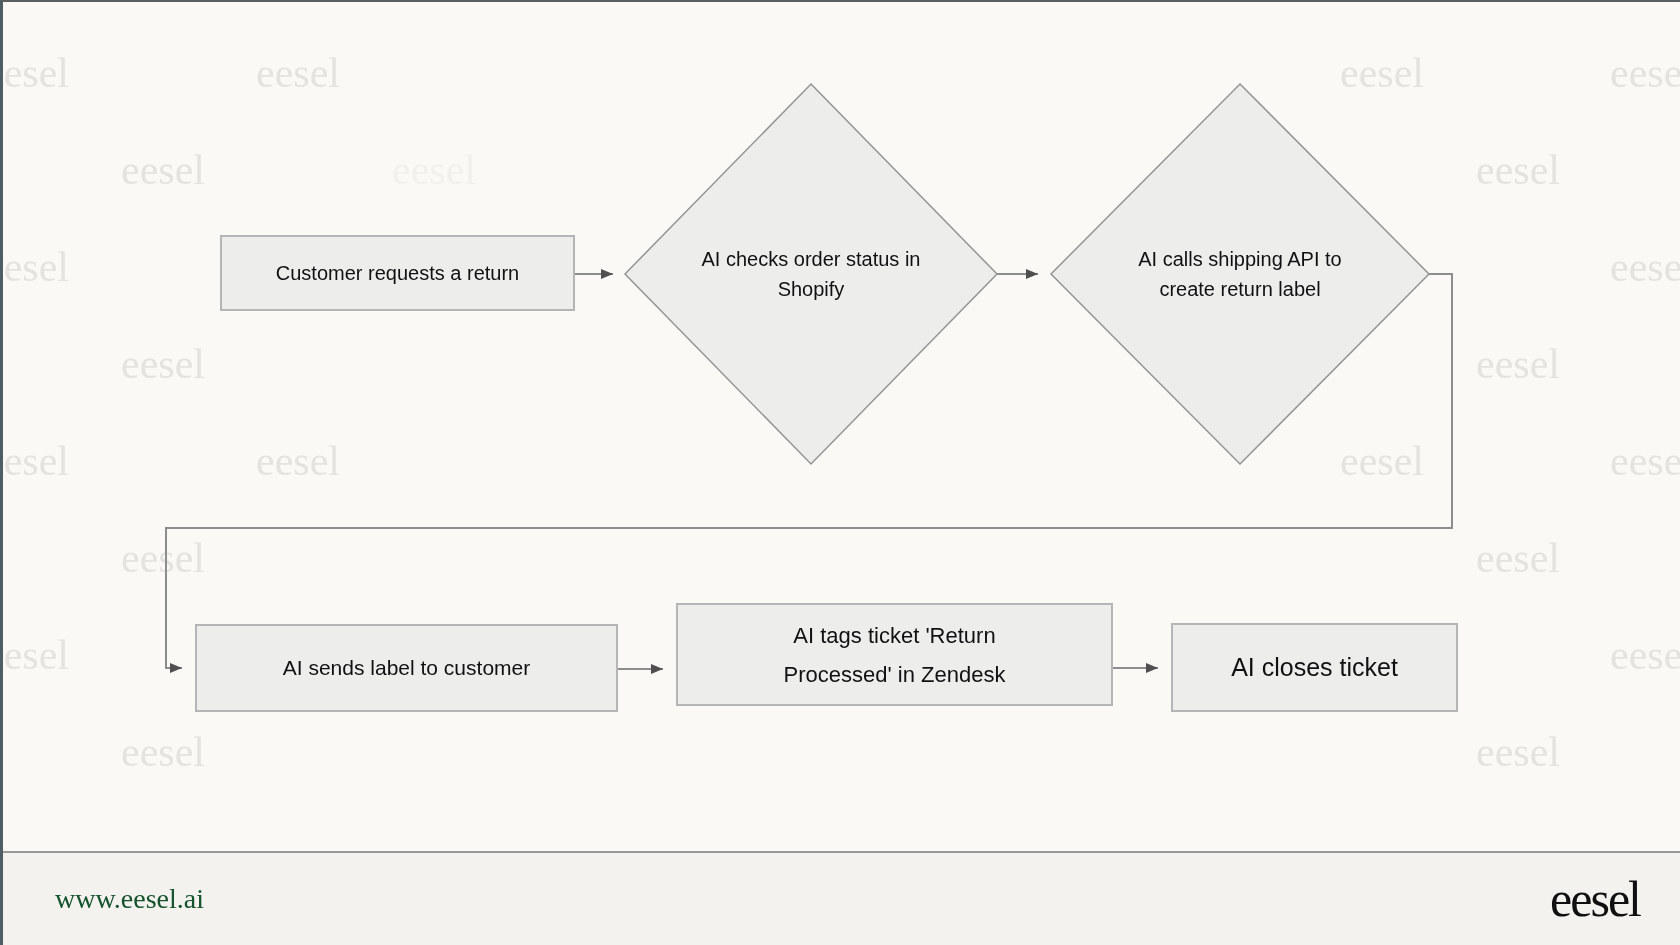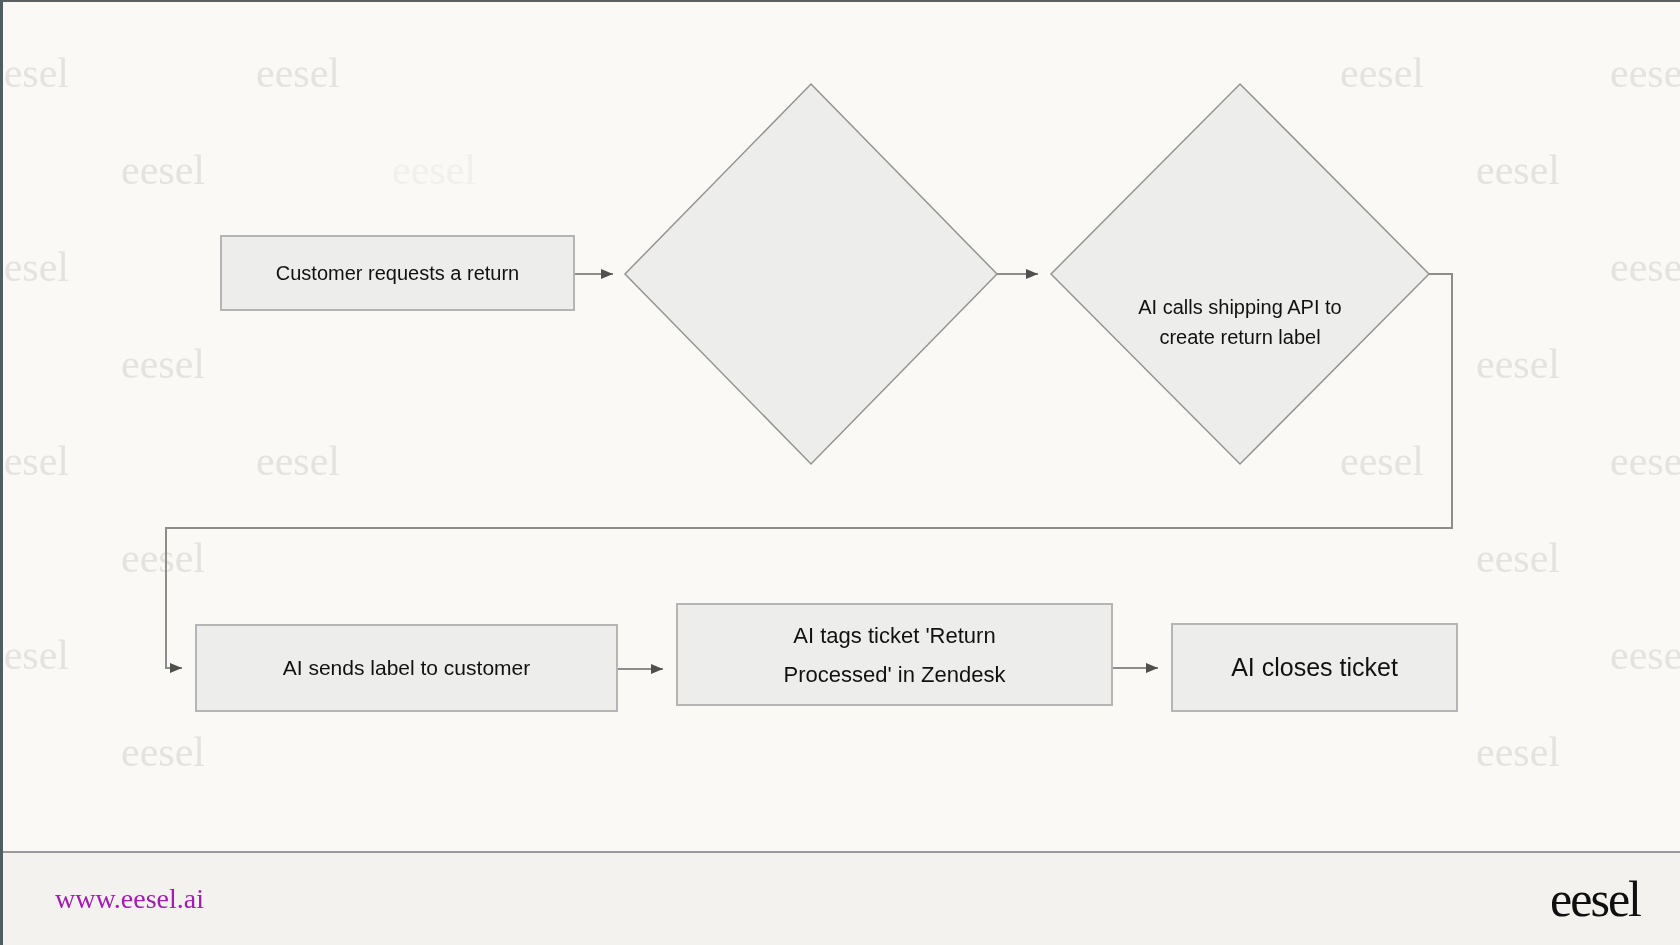--- a/index.html
+++ b/index.html
@@ -31,21 +31,21 @@
     position:absolute; z-index:4; text-align:center; color:#111;
     font-size:20px; line-height:30px; pointer-events:none;
   }
   
   .footer {
     position:absolute; left:0; right:0; bottom:0; height:94px; z-index:5;
     background:#f3f2ef; border-top:2px solid #98999a; box-sizing:border-box;
     display:flex; align-items:center; justify-content:space-between;
     padding:0 40px 0 52px; font-family:"Liberation Serif", serif;
   }
-  .footer-url  { font-size:28px; color:#a21caf; }
+  .footer-url  { font-size:28px; color:#14532d; }
   .footer-logo { font-size:50px; color:#101010; letter-spacing:-2px; font-weight:500; }
 </style>
 </head>
 <body>
 
 <div class="canvas">
 
   <div id="watermark-layer">
       <span class="wm" style="left: -18px; top: 50px;">eesel</span>
       <span class="wm" style="left: 253px; top: 50px;">eesel</span>
@@ -96,20 +96,21 @@
   </div>
 
   <div class="node" style="left:673px; top:601px; width:437px; height:103px; font-size:22px; line-height:39px;">
     <span class="lbl" style="width:260px;">AI tags ticket 'Return Processed' in Zendesk</span>
   </div>
 
   <div class="node" style="left:1168px; top:621px; width:287px; height:89px; font-size:25px;">
     <span class="lbl">AI closes ticket</span>
   </div>
 
-  <div class="diamond-label" style="left:1124px; top:242px; width:226px;margin-top:48px;">AI calls shipping API to create return label</div>
+  <div class="diamond-label" style="left:678px; top:242px; width:260px;">AI checks order status in Shopify</div>
+  <div class="diamond-label" style="left:1124px; top:242px; width:226px;">AI calls shipping API to create return label</div>
 
   <div class="footer">
     <span class="footer-url">www.eesel.ai</span>
     <span class="footer-logo">eesel</span>
   </div>
 
 </div>
 
 </body></html>

